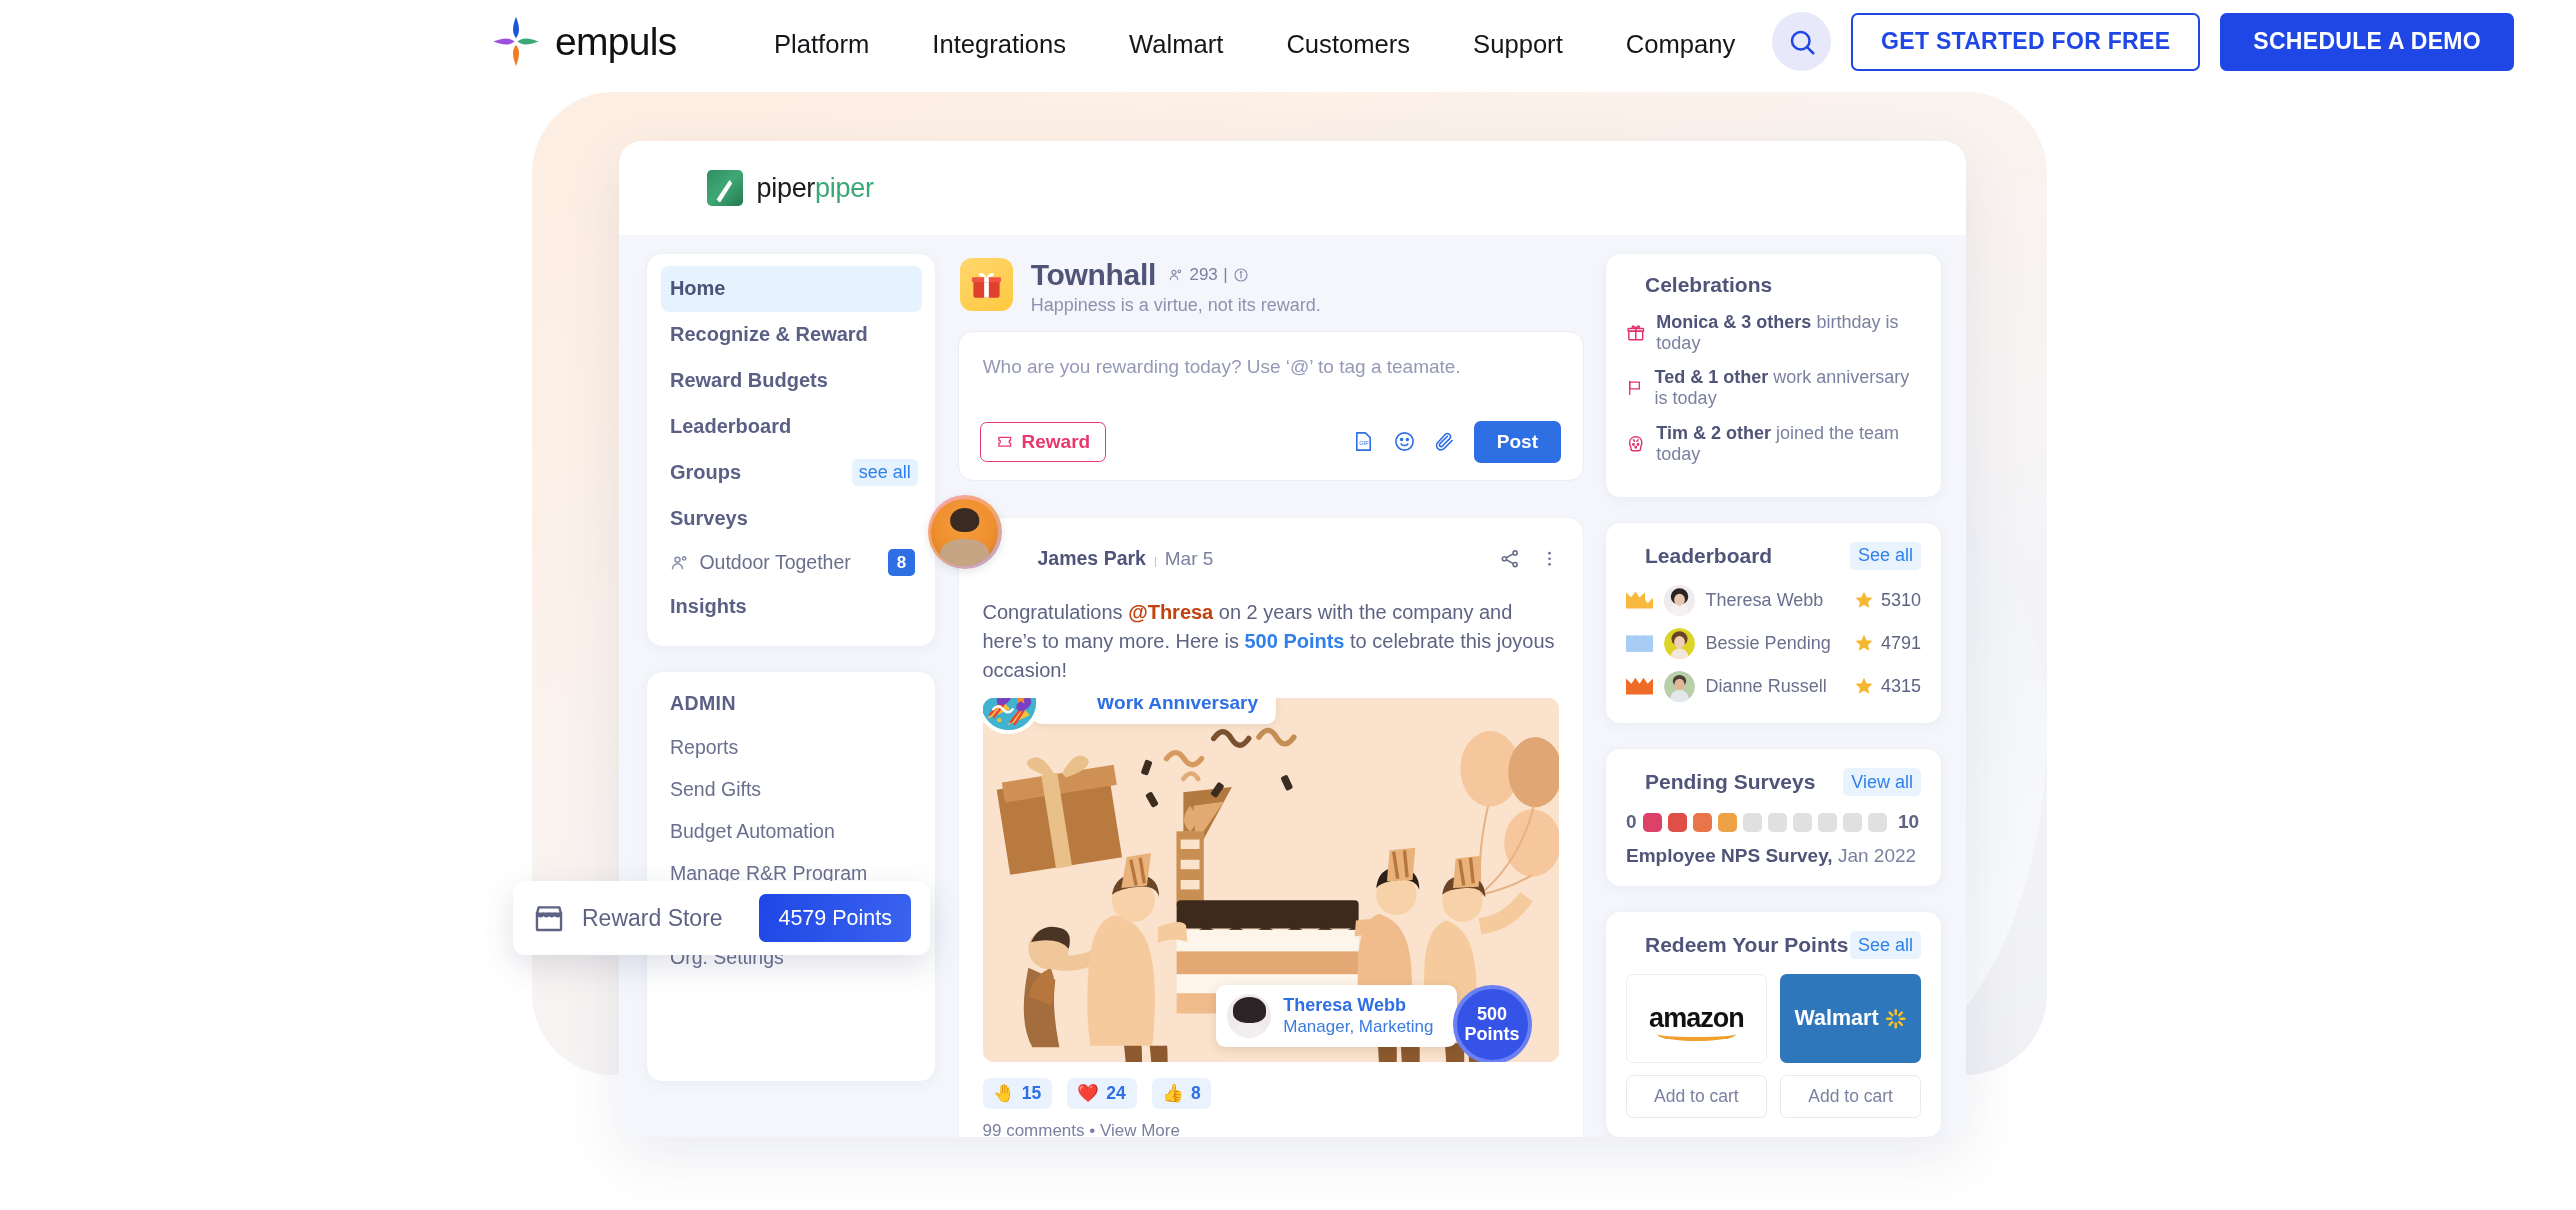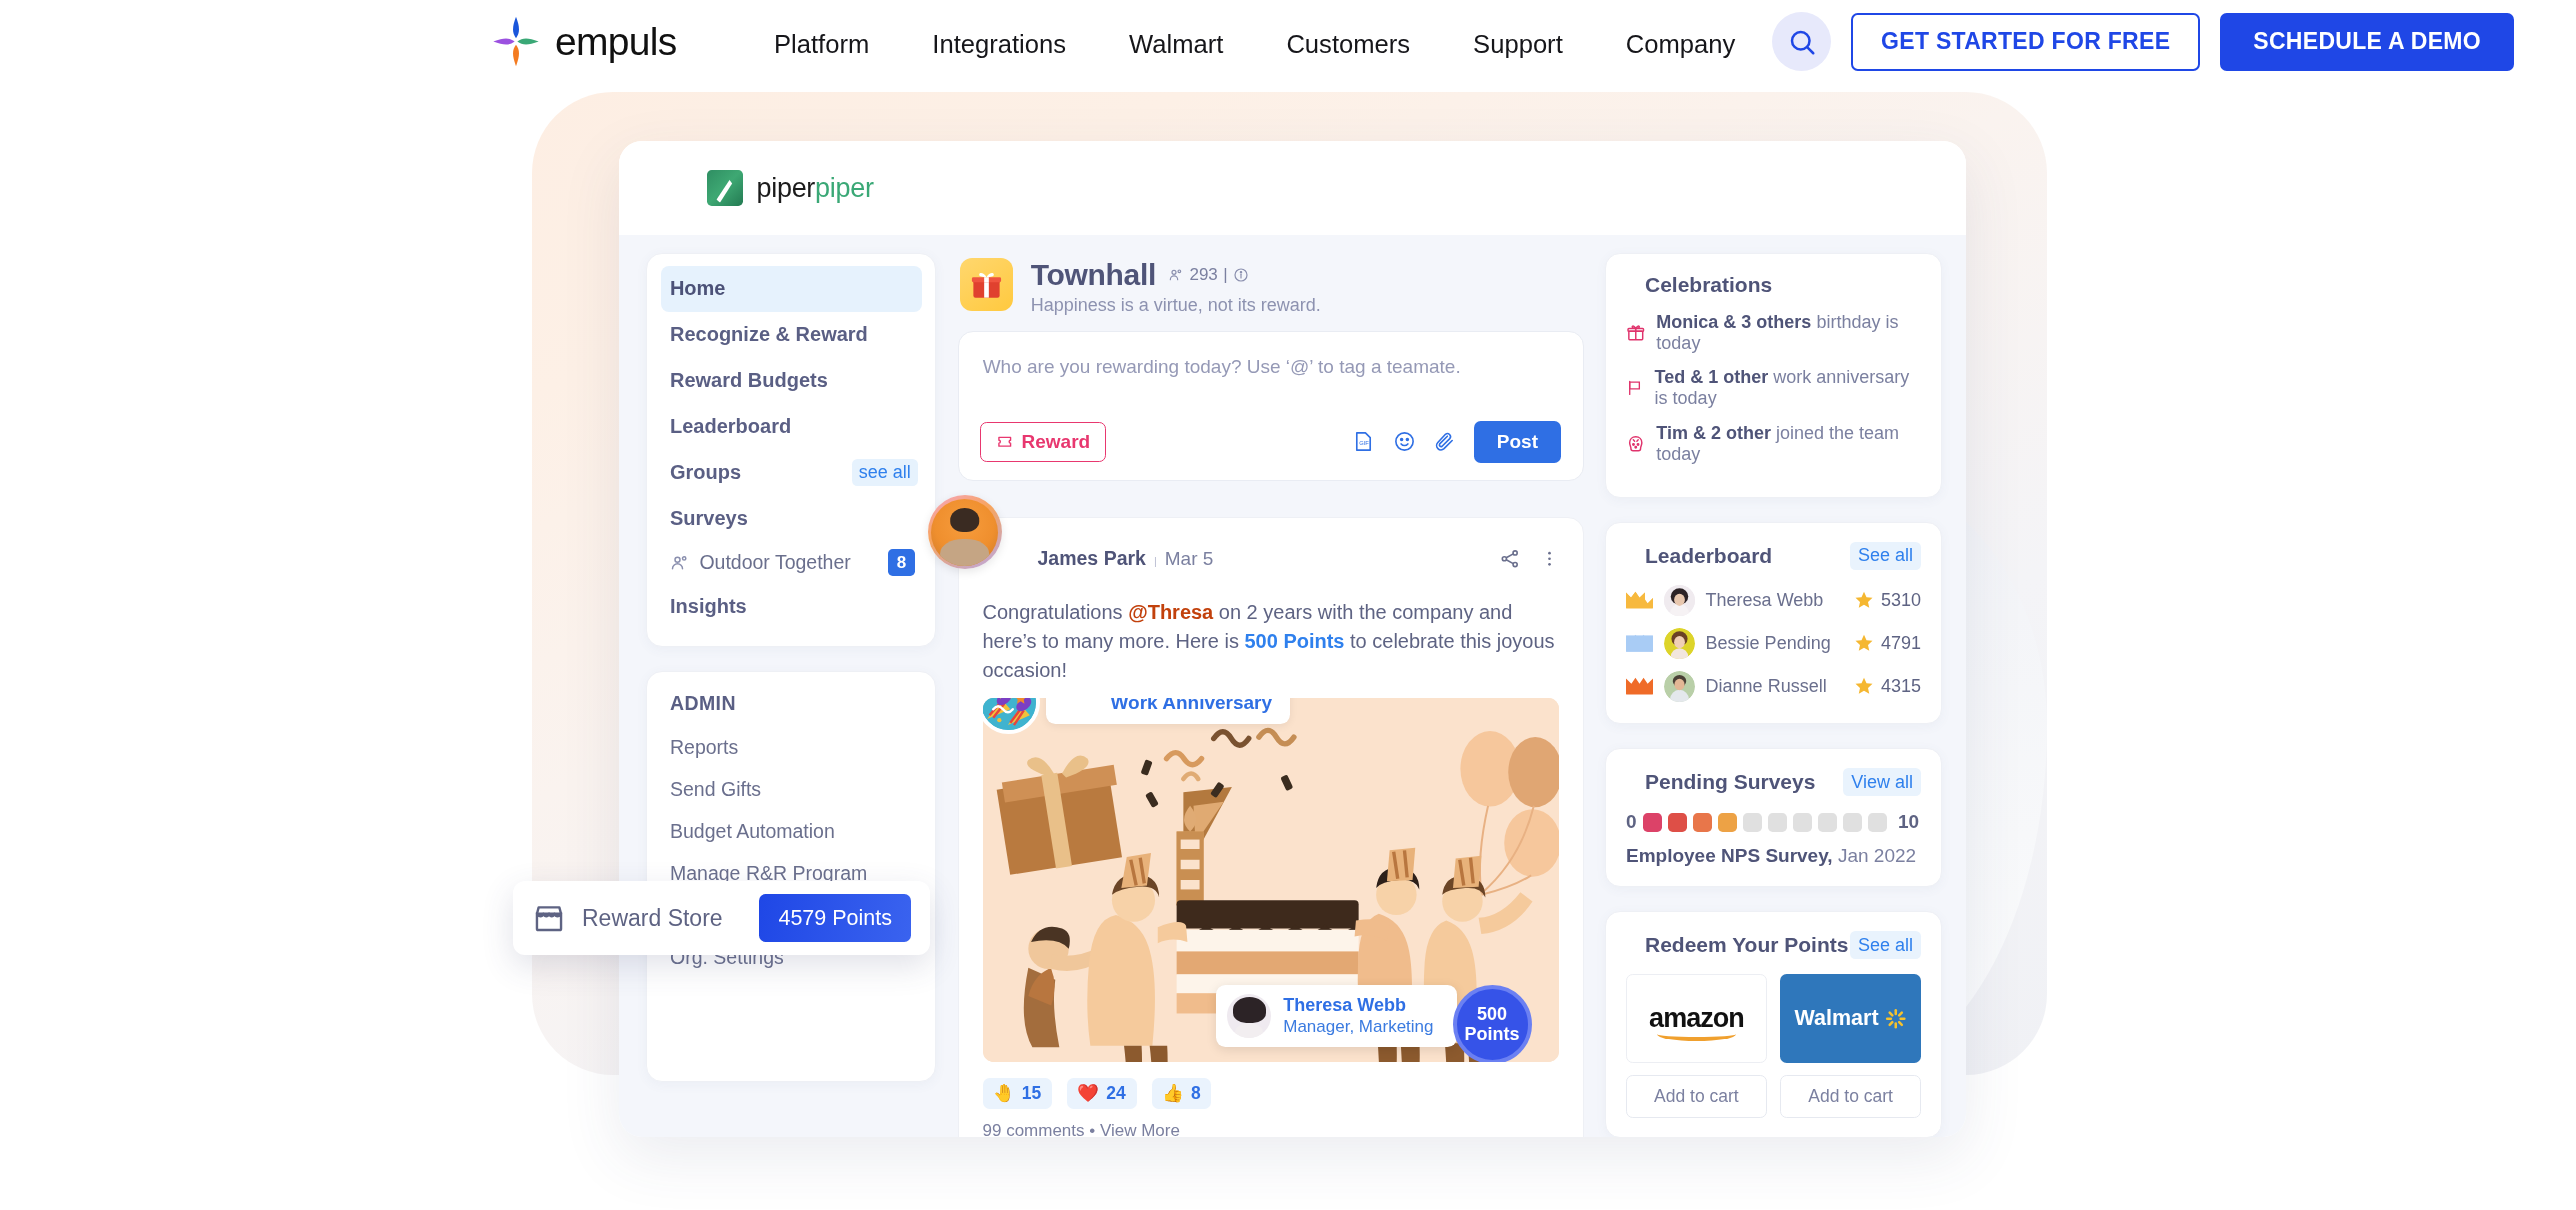--- a/index.html
+++ b/index.html
@@ -149,21 +149,21 @@
   .post-date { font-size:19px; color:#7b80a0; }
   .post-actions { margin-left:auto; display:flex; align-items:center; gap:19px; }
   .post-text {
     font-size:20px; line-height:1.45; color:#5e6383; padding:17.5px 24px 13.5px 24px;
   }
   .post-text .mention { color:#c2410c; font-weight:700; }
   .post-text .pts { color:#2f80ed; font-weight:700; }
 
   .illus-wrap { position:relative; margin:0 24px; border-radius:10.8px; overflow:hidden; height:364px; background:#fbe2cc; }
   .wa-chip {
-    position:absolute; left:63px; top:-16px; background:#fff; border-radius:9.4px;
+    position:absolute; left:49px; top:-16px; background:#fff; border-radius:9.4px;
     height:42px; padding:0 17.5px 0 65px; display:flex; align-items:center;
     font-size:19px; font-weight:700; color:#2f6fe4; z-index:5;
     box-shadow:0 2px 8px rgba(0,0,0,0.07);
     text-align:right;
   }
   .wa-badge {
     position:absolute; left:-5.4px; top:-27px; width:63px; height:63px; border-radius:50%;
     background:#3fb3cf; border:4px solid #fff; z-index:6; overflow:hidden;
   }
 

